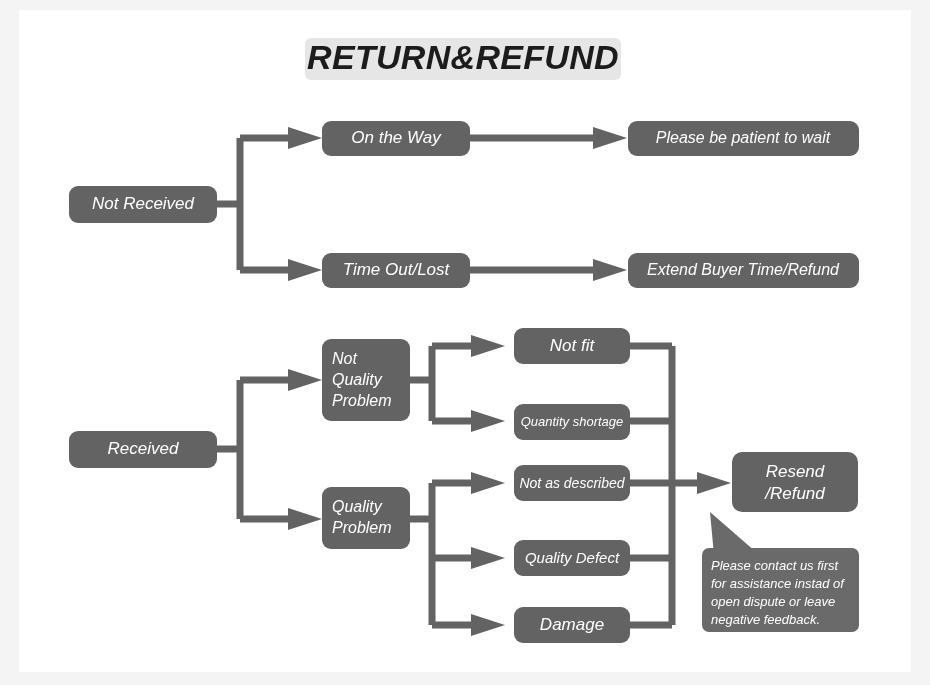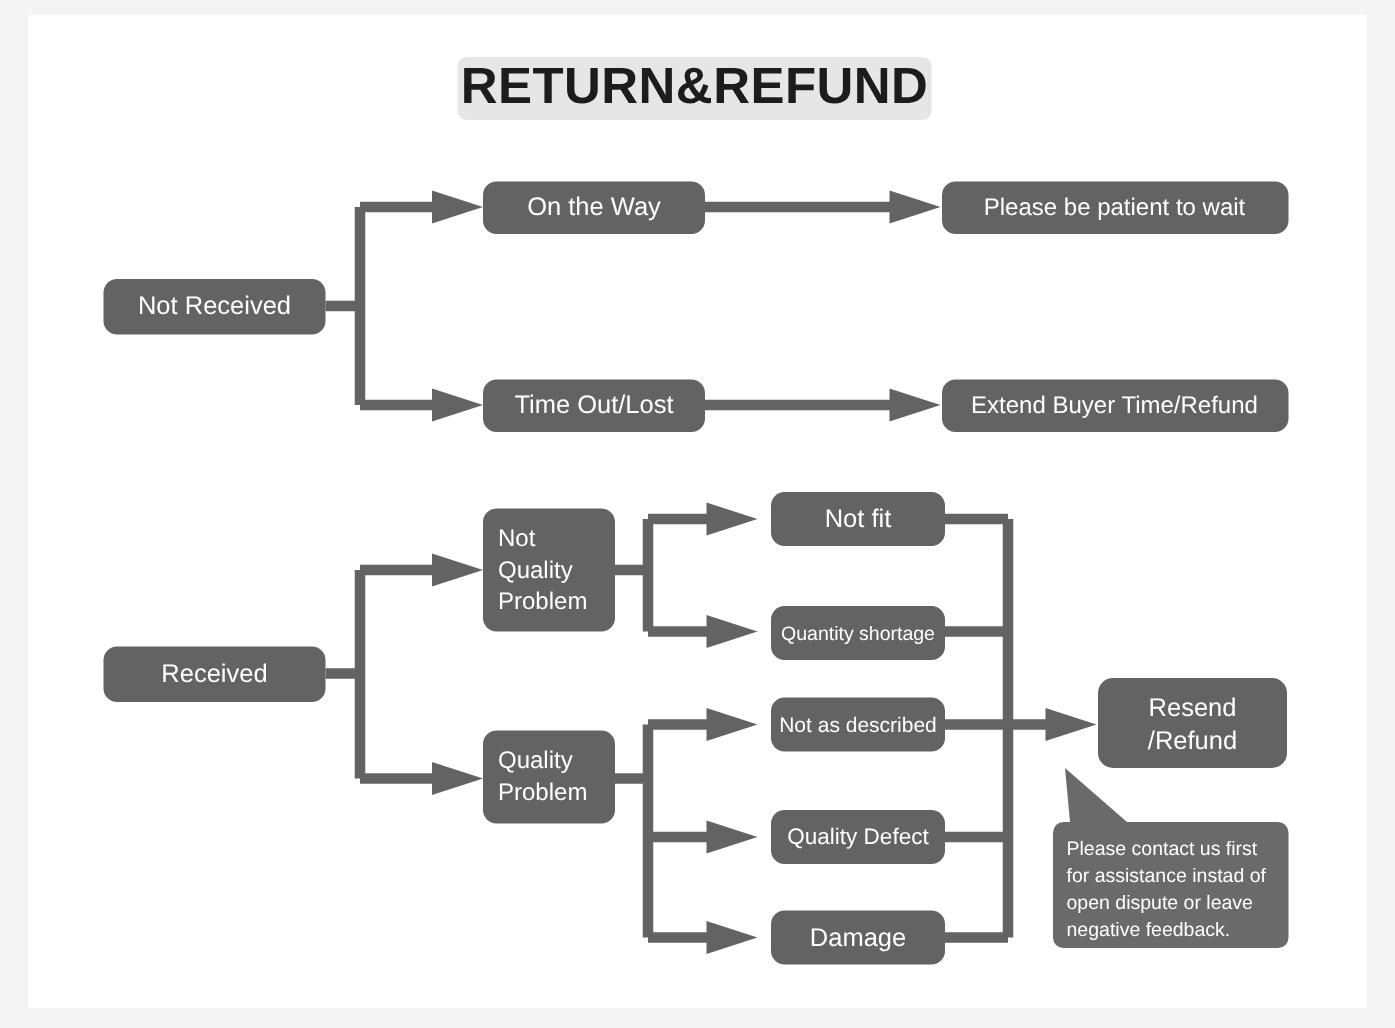--- a/index.html
+++ b/index.html
@@ -10,20 +10,21 @@
     width: 930px;
     height: 685px;
     background: #f4f4f5;
     font-family: "Liberation Sans", sans-serif;
     overflow: hidden;
   }
   #page {
     position: relative;
     width: 930px;
     height: 614px;
+    font-style: italic;
   }
   #canvas {
     position: absolute;
     left: 19px;
     top: 10px;
     width: 892px;
     height: 662px;
     background: #ffffff;
   }
   svg.diagram {

